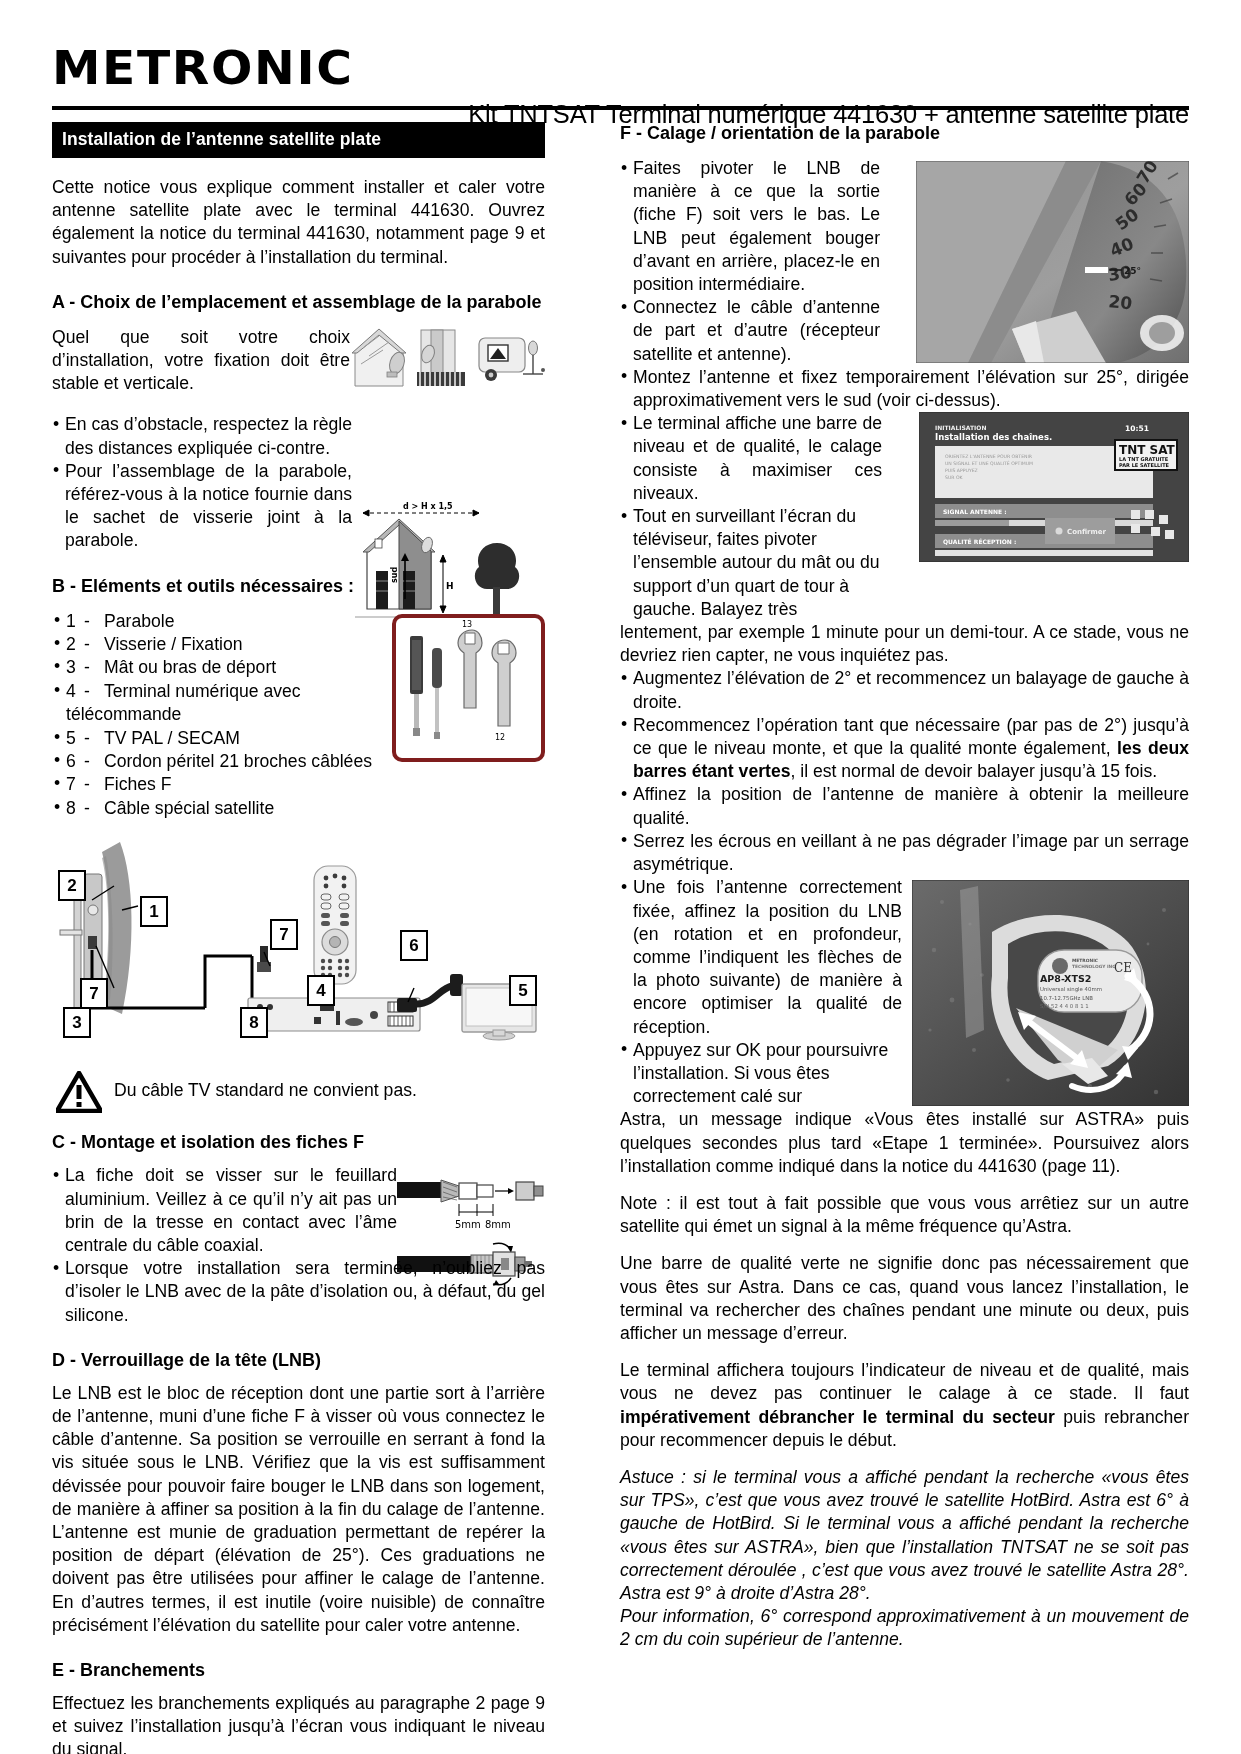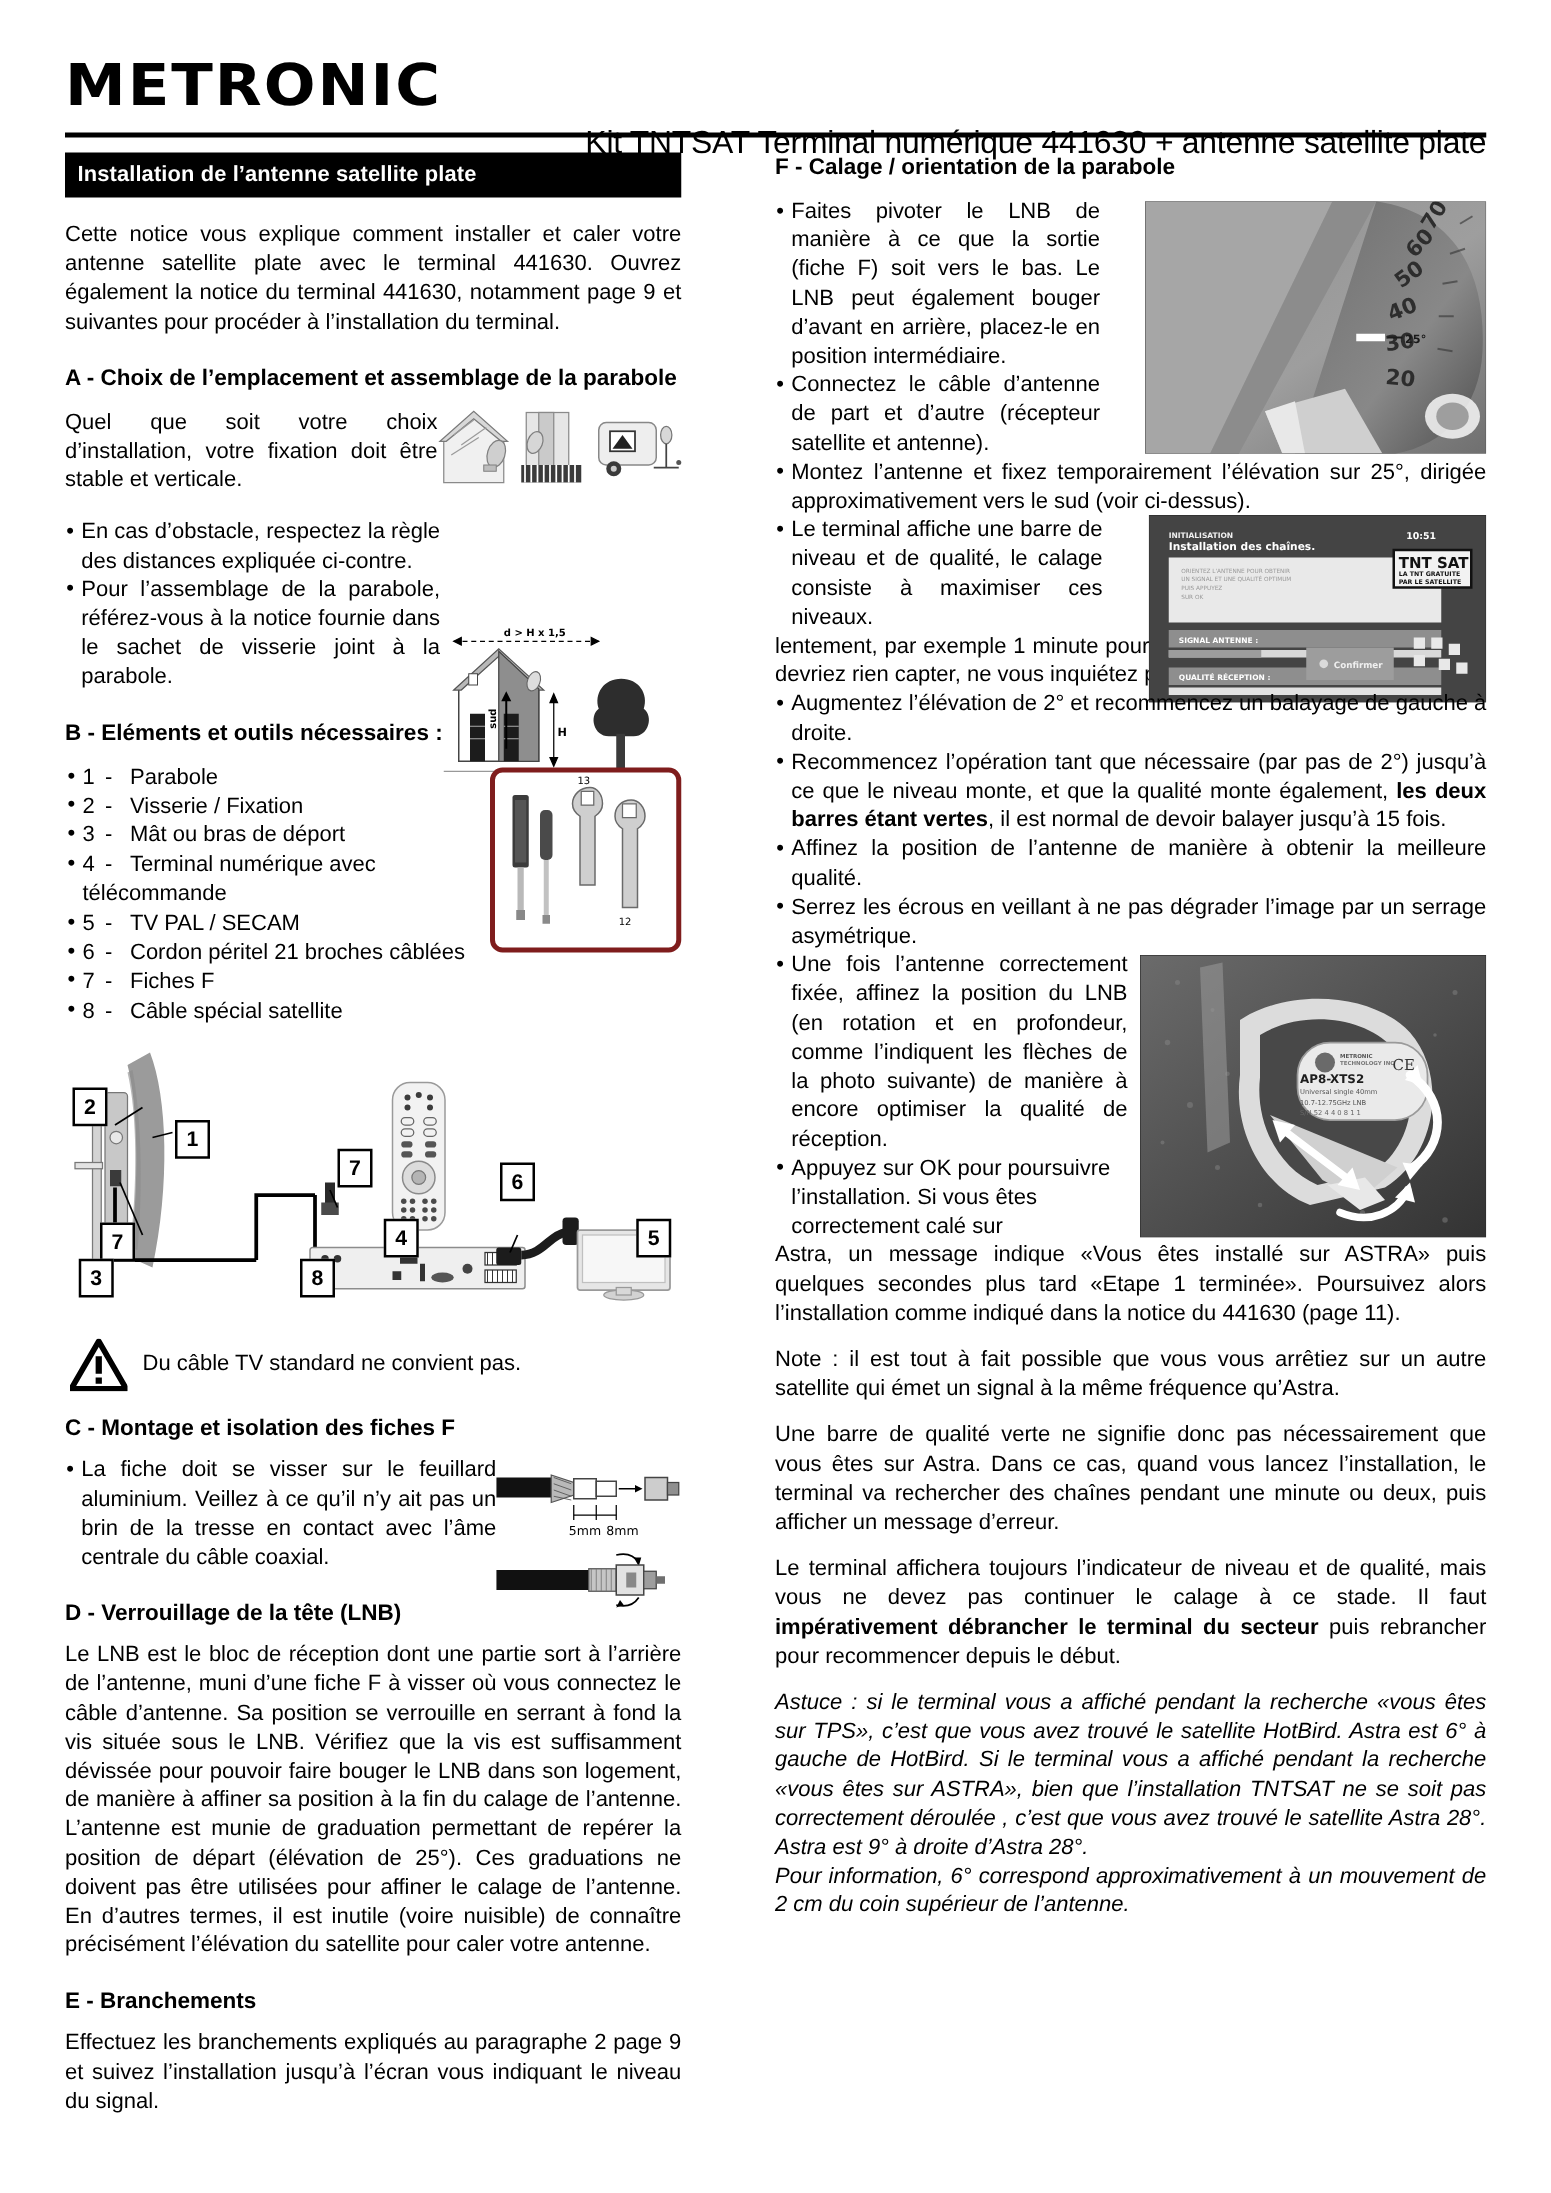--- a/index.html
+++ b/index.html
@@ -642,20 +642,23 @@
           <path d="M96 44 C104 46 110 44 114 38" fill="none" stroke="#000" stroke-width="1.4"></path>
           <polygon points="96,46 102,44 99,40" fill="#000"></polygon>
         </svg>
       </div>
       <div class="c-text">
         <ul class="bullets">
           <li>La fiche doit se visser sur le feuillard aluminium. Veillez à ce qu’il n’y ait pas un brin de la tresse en contact avec l’âme centrale du câble coaxial.</li>
         </ul>
       </div>
     </div>
+    <ul class="bullets">
+      <li>Lorsque votre installation sera terminée, n’oubliez pas d’isoler le LNB avec de la pâte d’isolation ou, à défaut, du gel silicone.</li>
+    </ul>
 
     <div class="gap22"></div>
     <h3 class="sect">D - Verrouillage de la tête (LNB)</h3>
     <div class="gap10"></div>
     <p class="body">Le LNB est le bloc de réception dont une partie sort à l’arrière de l’antenne, muni d’une fiche F à visser où vous connectez le câble d’antenne. Sa position se verrouille en serrant à fond la vis située sous le LNB. Vérifiez que la vis est suffisamment dévissée pour pouvoir faire bouger le LNB dans son logement, de manière à affiner sa position à la fin du calage de l’antenne. L’antenne est munie de graduation permettant de repérer la position de départ (élévation de 25°). Ces graduations ne doivent pas être utilisées pour affiner le calage de l’antenne. En d’autres termes, il est inutile (voire nuisible) de connaître précisément l’élévation du satellite pour caler votre antenne.</p>
 
     <div class="gap22"></div>
     <h3 class="sect">E - Branchements</h3>
     <div class="gap10"></div>
     <p class="body">Effectuez les branchements expliqués au paragraphe 2 page 9 et suivez l’installation jusqu’à l’écran vous indiquant le niveau du signal.</p>
@@ -776,20 +779,21 @@
 
           <rect x="126" y="106" width="70" height="26" fill="#9d9d9d"></rect>
           <circle cx="140" cy="119" r="3.5" fill="#dadada"></circle>
           <text x="148" y="122" font-family="DejaVu Sans, sans-serif" font-size="7" font-weight="bold" fill="#efefef">Confirmer</text>
           <rect x="0" y="0" width="270" height="150" fill="none" stroke="#2a2a2a" stroke-width="1"></rect>
         </svg>
       </div>
       <div class="g-text">
         <ul class="bullets">
           <li>Le terminal affiche une barre de niveau et de qualité, le calage consiste à maximiser ces niveaux.</li>
+          <li class="nojust">Tout en surveillant l’écran du téléviseur, faites pivoter l’ensemble autour du mât ou du support d’un quart de tour à gauche. Balayez très</li>
         </ul>
       </div>
     </div>
 
     <p class="body">lentement, par exemple 1 minute pour un demi-tour. A ce stade, vous ne devriez rien capter, ne vous inquiétez pas.</p>
 
     <ul class="bullets">
       <li>Augmentez l’élévation de 2° et recommencez un balayage de gauche à droite.</li>
       <li><span>Recommencez l’opération tant que nécessaire (par pas de 2°) jusqu’à ce que le niveau monte, et que la qualité monte également, </span><b class="strong">les deux barres étant vertes</b><span>, il est normal de devoir balayer jusqu’à 15 fois.</span></li>
       <li>Affinez la position de l’antenne de manière à obtenir la meilleure qualité.</li>

